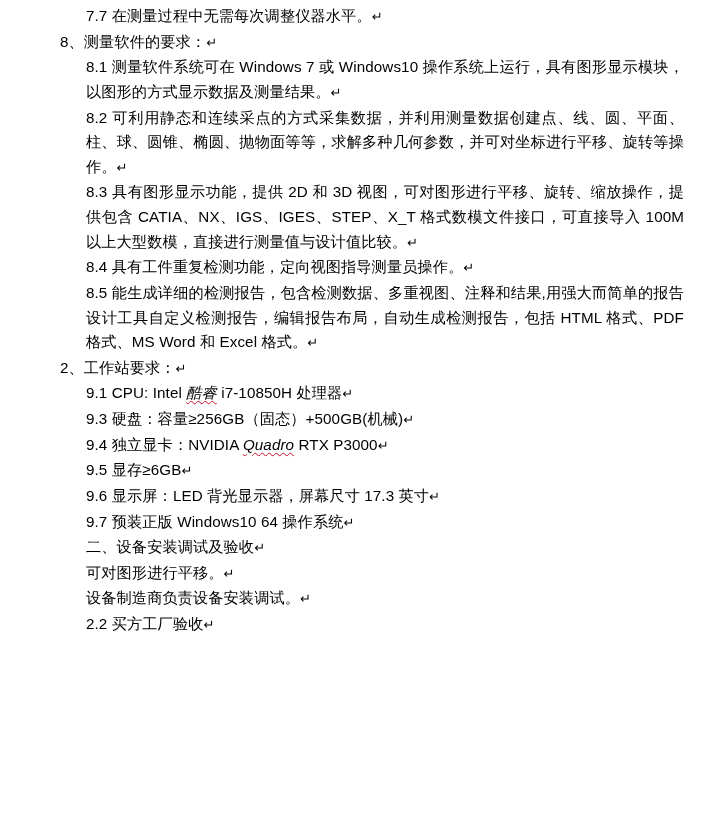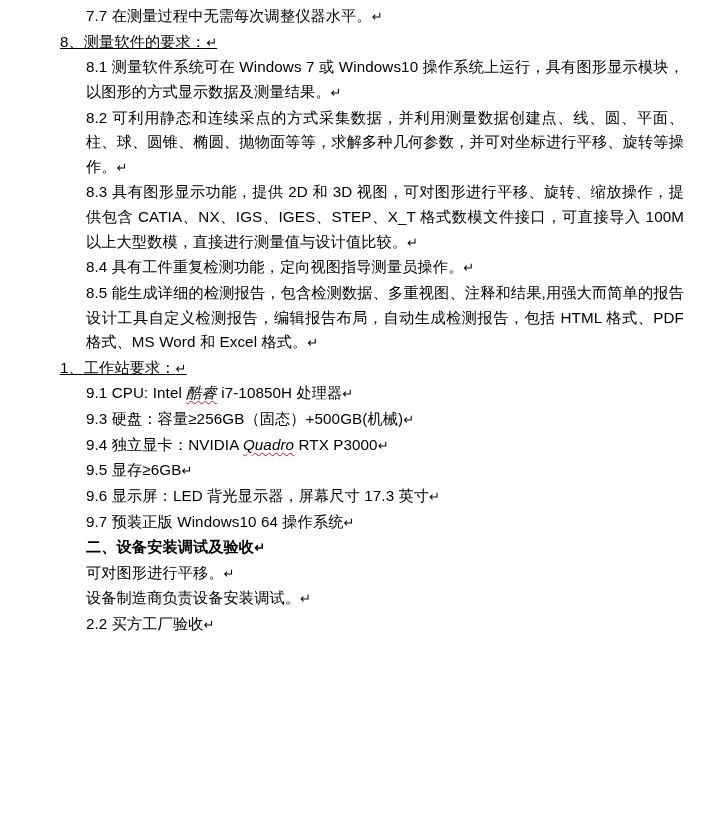--- a/index.html
+++ b/index.html
@@ -23,23 +23,23 @@
   }
   .para {
     font-size: 15.2px;
     line-height: 1.62;
     text-align: justify;
     text-justify: inter-ideograph;
     margin: 0 0 1px 0;
     letter-spacing: 0.1px;
     word-break: break-word;
   }
-  .ind-1 { padding-left: 26px; text-decoration: underline; }
+  .ind-1 { padding-left: 26px; }
   .ind-2 { padding-left: 52px; }
-  .bold { font-weight: bold; }
+  .bold { font-weight: normal; }
   .pilcrow {
     color: #000;
     font-family: "Liberation Serif", serif;
     font-size: 13px;
     vertical-align: baseline;
   }
   .wavy {
     text-decoration: underline;
     text-decoration-style: wavy;
     text-decoration-color: #d01020;
@@ -53,21 +53,21 @@
 
 <div class="page">
   <div id="doc-body">
       <div class="para ind-2" id="p-7-7"><span>7.7 在测量过程中无需每次调整仪器水平。</span><span class="pilcrow">↵</span></div>
       <div class="para ind-1" id="p-8"><span>8、测量软件的要求：</span><span class="pilcrow">↵</span></div>
       <div class="para ind-2" id="p-8-1"><span>8.1 测量软件系统可在 Windows 7 或 Windows10 操作系统上运行，具有图形显示模块，以图形的方式显示数据及测量结果。</span><span class="pilcrow">↵</span></div>
       <div class="para ind-2" id="p-8-2"><span>8.2 可利用静态和连续采点的方式采集数据，并利用测量数据创建点、线、圆、平面、柱、球、圆锥、椭圆、抛物面等等，求解多种几何参数，并可对坐标进行平移、旋转等操作。</span><span class="pilcrow">↵</span></div>
       <div class="para ind-2" id="p-8-3"><span>8.3 具有图形显示功能，提供 2D 和 3D 视图，可对图形进行平移、旋转、缩放操作，提供包含 CATIA、NX、IGS、IGES、STEP、X_T 格式数模文件接口，可直接导入 100M 以上大型数模，直接进行测量值与设计值比较。</span><span class="pilcrow">↵</span></div>
       <div class="para ind-2" id="p-8-4"><span>8.4 具有工件重复检测功能，定向视图指导测量员操作。</span><span class="pilcrow">↵</span></div>
       <div class="para ind-2" id="p-8-5"><span>8.5 能生成详细的检测报告，包含检测数据、多重视图、注释和结果,用强大而简单的报告设计工具自定义检测报告，编辑报告布局，自动生成检测报告，包括 HTML 格式、PDF 格式、MS Word 和 Excel 格式。</span><span class="pilcrow">↵</span></div>
-      <div class="para ind-1" id="p-9"><span>1、工作站要求：</span><span class="pilcrow">↵</span></div>
+      <div class="para ind-1" id="p-9"><span>2、工作站要求：</span><span class="pilcrow">↵</span></div>
       <div class="para ind-2" id="p-9-1"><span>9.1 CPU: Intel <span class="wavy">酷睿</span> i7-10850H 处理器</span><span class="pilcrow">↵</span></div>
       <div class="para ind-2" id="p-9-3"><span>9.3 硬盘：容量≥256GB（固态）+500GB(机械)</span><span class="pilcrow">↵</span></div>
       <div class="para ind-2" id="p-9-4"><span>9.4 独立显卡：NVIDIA <span class="wavy">Quadro</span> RTX P3000</span><span class="pilcrow">↵</span></div>
       <div class="para ind-2" id="p-9-5"><span>9.5 显存≥6GB</span><span class="pilcrow">↵</span></div>
       <div class="para ind-2" id="p-9-6"><span>9.6 显示屏：LED 背光显示器，屏幕尺寸 17.3 英寸</span><span class="pilcrow">↵</span></div>
       <div class="para ind-2" id="p-9-7"><span>9.7 预装正版 Windows10 64 操作系统</span><span class="pilcrow">↵</span></div>
       <div class="para ind-2 bold" id="p-section-2"><span>二、设备安装调试及验收</span><span class="pilcrow">↵</span></div>
       <div class="para ind-2" id="p-accept-place"><span>可对图形进行平移。</span><span class="pilcrow">↵</span></div>
       <div class="para ind-2" id="p-2-1-body"><span>设备制造商负责设备安装调试。</span><span class="pilcrow">↵</span></div>
       <div class="para ind-2" id="p-2-2"><span>2.2 买方工厂验收</span><span class="pilcrow">↵</span></div>

